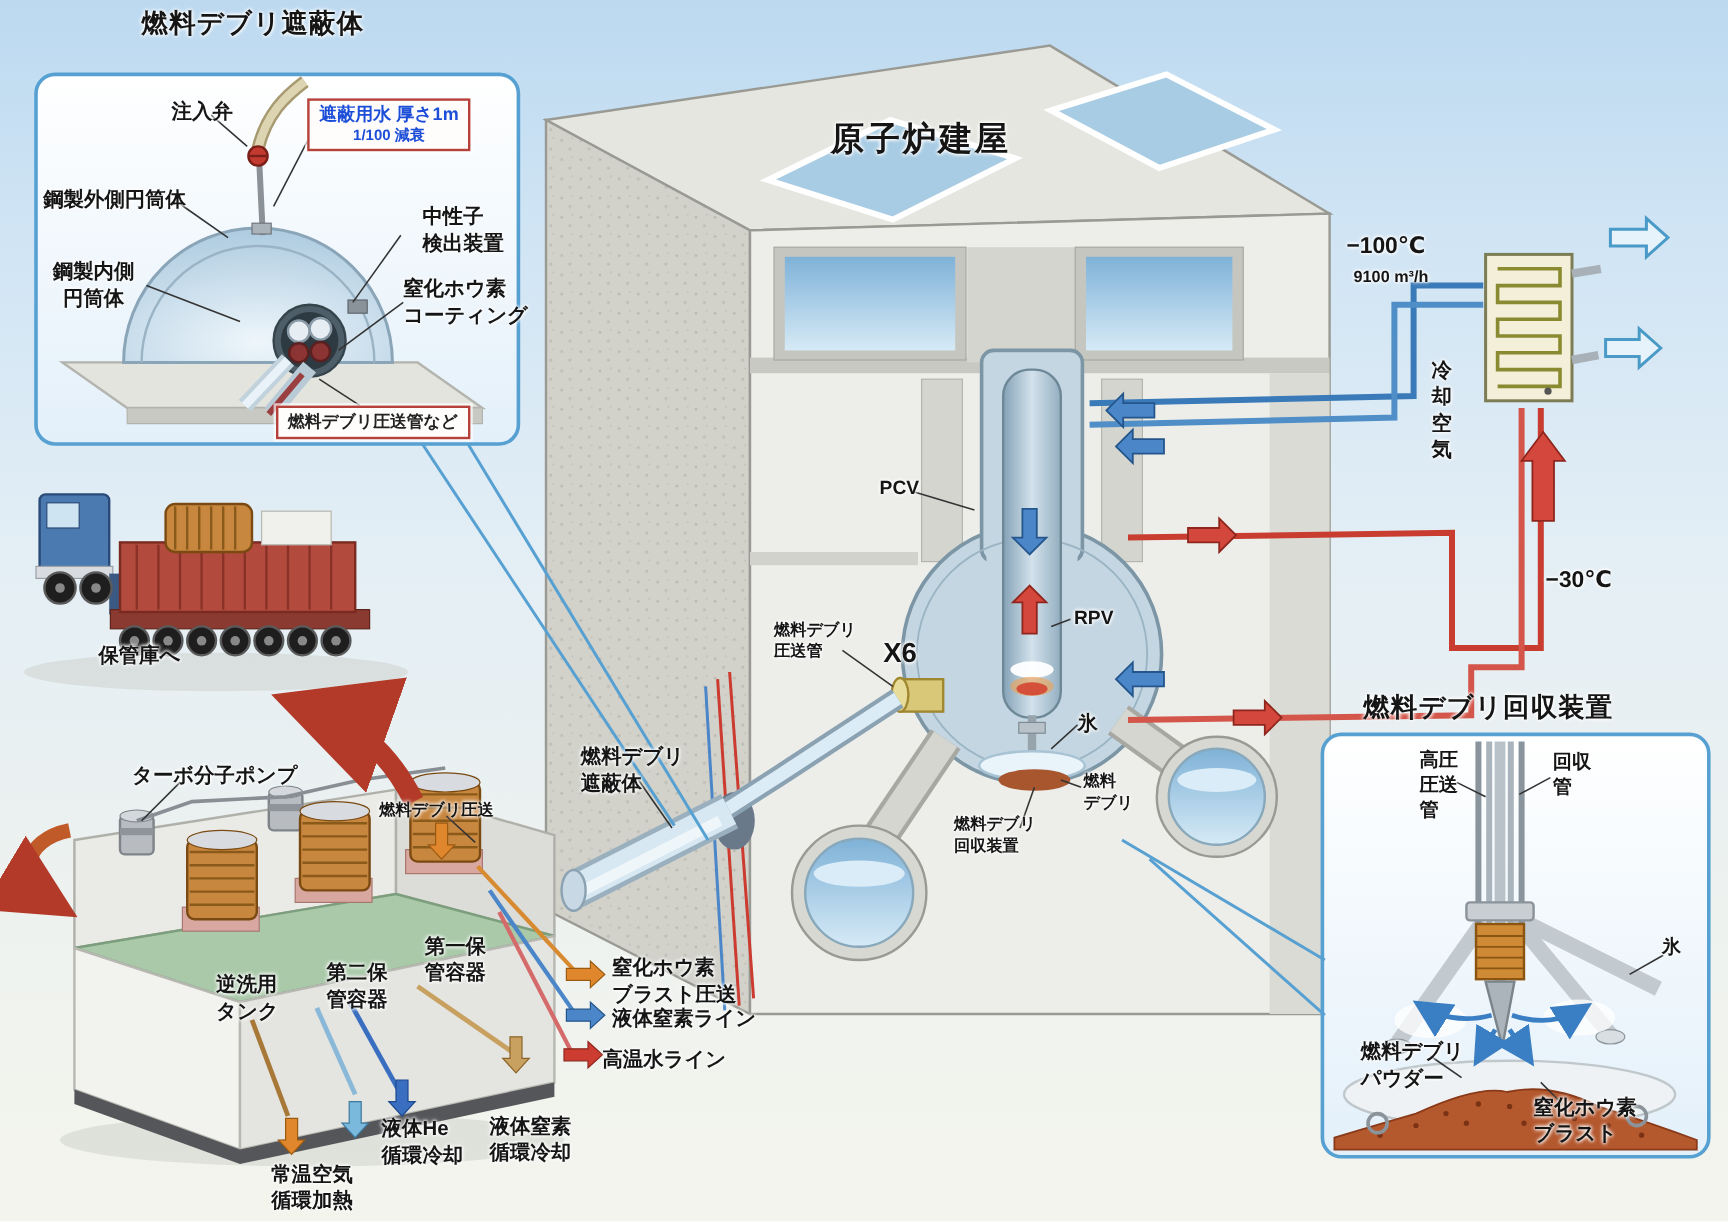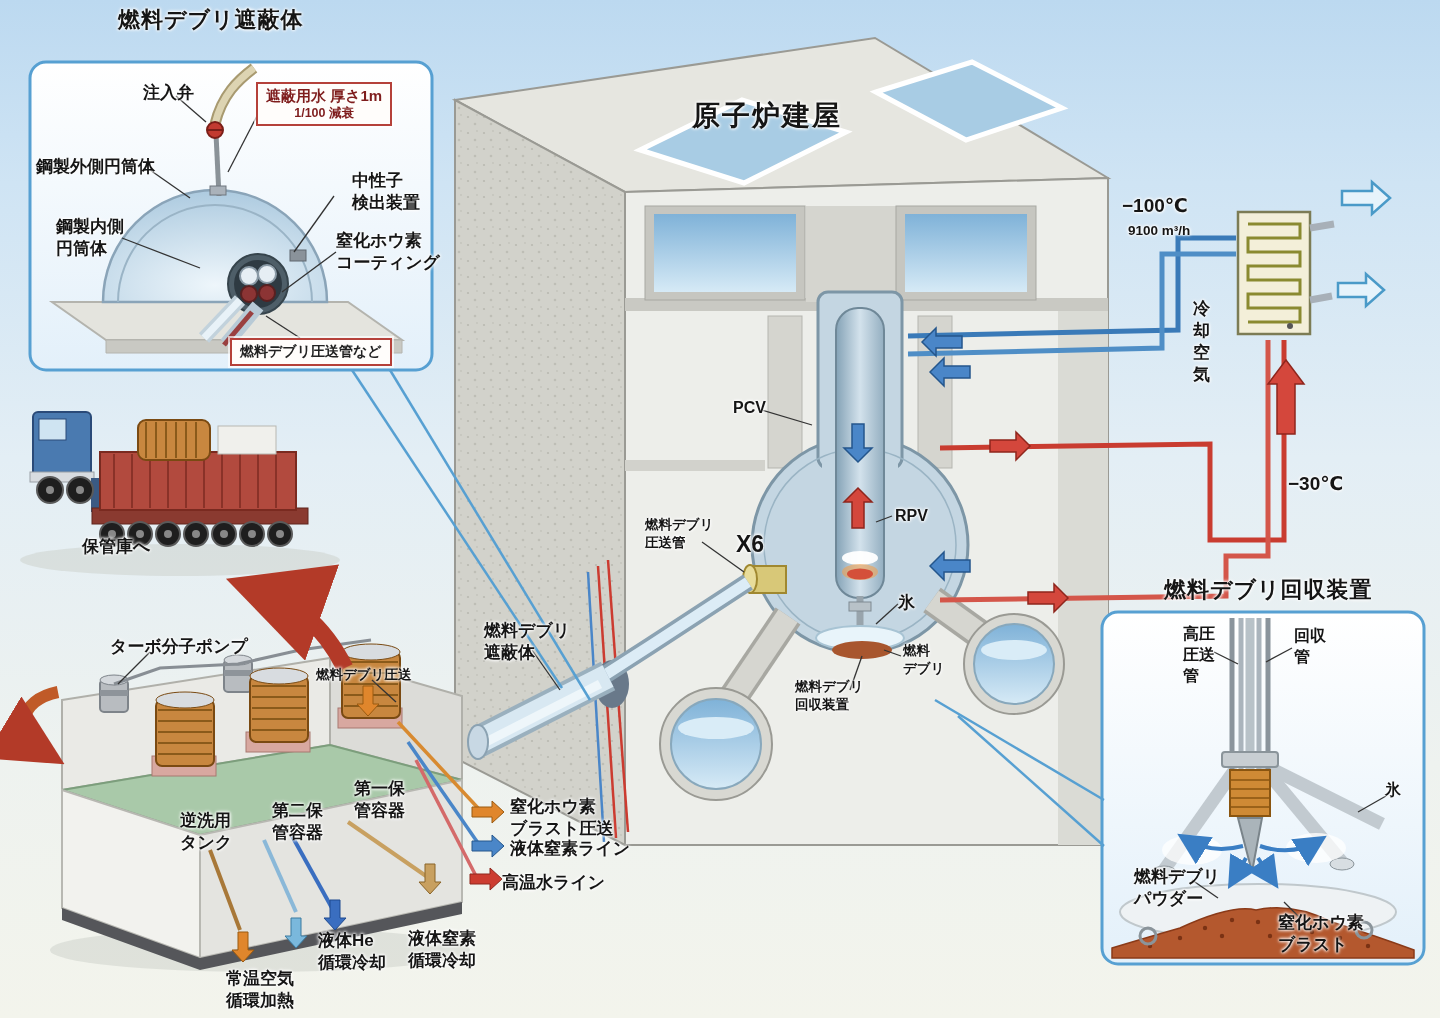--- a/index.html
+++ b/index.html
@@ -8,21 +8,21 @@
     background:linear-gradient(180deg,#bcd9f0 0%,#cfe4f4 18%,#e3eef5 45%,#eef2ef 75%,#f3f4ec 100%);}
   svg{position:absolute;left:0;top:0;}
   .lbl{position:absolute;color:#151515;font-size:17px;line-height:1.3;font-weight:600;
     white-space:pre-line;text-shadow:0 0 3px #fff,0 0 3px #fff,0 0 4px #fff;}
   .lbl.big{font-size:28px;font-weight:700;letter-spacing:2px;}
   .lbl.title{font-size:22px;font-weight:700;letter-spacing:1px;}
   .lbl.small{font-size:13.5px;}
   .lbl.temp{font-size:19px;font-weight:700;}
   .lbl.x6{font-size:23px;font-weight:700;}
   .notebox{position:absolute;border:2px solid #b5413a;background:#fffdfb;
-    padding:3px 8px;text-align:center;color:#7f1d1d;font-weight:700;
+    padding:3px 8px;text-align:center;color:#1d4ed8;font-weight:700;
     font-size:15px;line-height:1.25;box-shadow:0 0 0 2px #ffffffaa;}
   .notebox .sub{font-size:12.5px;font-weight:600;}
   .notebox.dark{color:#222;font-size:14px;font-weight:600;}
 </style>
 </head>
 <body>
 
 <div id="canvas">
 
 <svg width="1440" height="1018" viewBox="0 0 1440 1018">
@@ -433,21 +433,21 @@
 <div class="lbl" style="left:143px;top:82px;">注入弁</div>
 
 <div class="notebox" style="left:256px;top:82px;">
   <div>遮蔽用水 厚さ1m</div>
   <div class="sub">1/100 減衰</div>
 </div>
 
 <div class="lbl" style="left:36px;top:156px;">鋼製外側円筒体</div>
 <div class="lbl" style="left:352px;top:170px;">中性子
 検出装置</div>
-<div class="lbl" style="left:56px;top:216px;">鋼製内側
+<div class="lbl" style="left:44px;top:216px;text-align:center;">鋼製内側
 円筒体</div>
 <div class="lbl" style="left:336px;top:230px;">窒化ホウ素
 コーティング</div>
 
 <div class="notebox dark" style="left:230px;top:338px;">燃料デブリ圧送管など</div>
 
 <div class="lbl" style="left:82px;top:536px;font-size:17px;">保管庫へ</div>
 
 <div class="lbl" style="left:110px;top:636px;">ターボ分子ポンプ</div>
 <div class="lbl small" style="left:316px;top:666px;">燃料デブリ圧送</div>
@@ -484,21 +484,21 @@
 回収装置</div>
 
 <div class="lbl temp" style="left:1122px;top:194px;">−100℃</div>
 <div class="lbl small" style="left:1128px;top:222px;">9100 m³/h</div>
 <div class="lbl" style="left:1193px;top:298px;font-size:17px;">冷
 却
 空
 気</div>
 <div class="lbl temp" style="left:1288px;top:472px;">−30℃</div>
 
-<div class="lbl title" style="left:1136px;top:576px;margin-left:28px;">燃料デブリ回収装置</div>
+<div class="lbl title" style="left:1136px;top:576px;">燃料デブリ回収装置</div>
 <div class="lbl" style="left:1183px;top:624px;font-size:16px;">高圧
 圧送
 管</div>
 <div class="lbl" style="left:1294px;top:626px;font-size:16px;">回収
 管</div>
 <div class="lbl" style="left:1385px;top:780px;font-size:16px;">氷</div>
 <div class="lbl" style="left:1134px;top:866px;">燃料デブリ
 パウダー</div>
 <div class="lbl" style="left:1278px;top:912px;">窒化ホウ素
 ブラスト</div>

